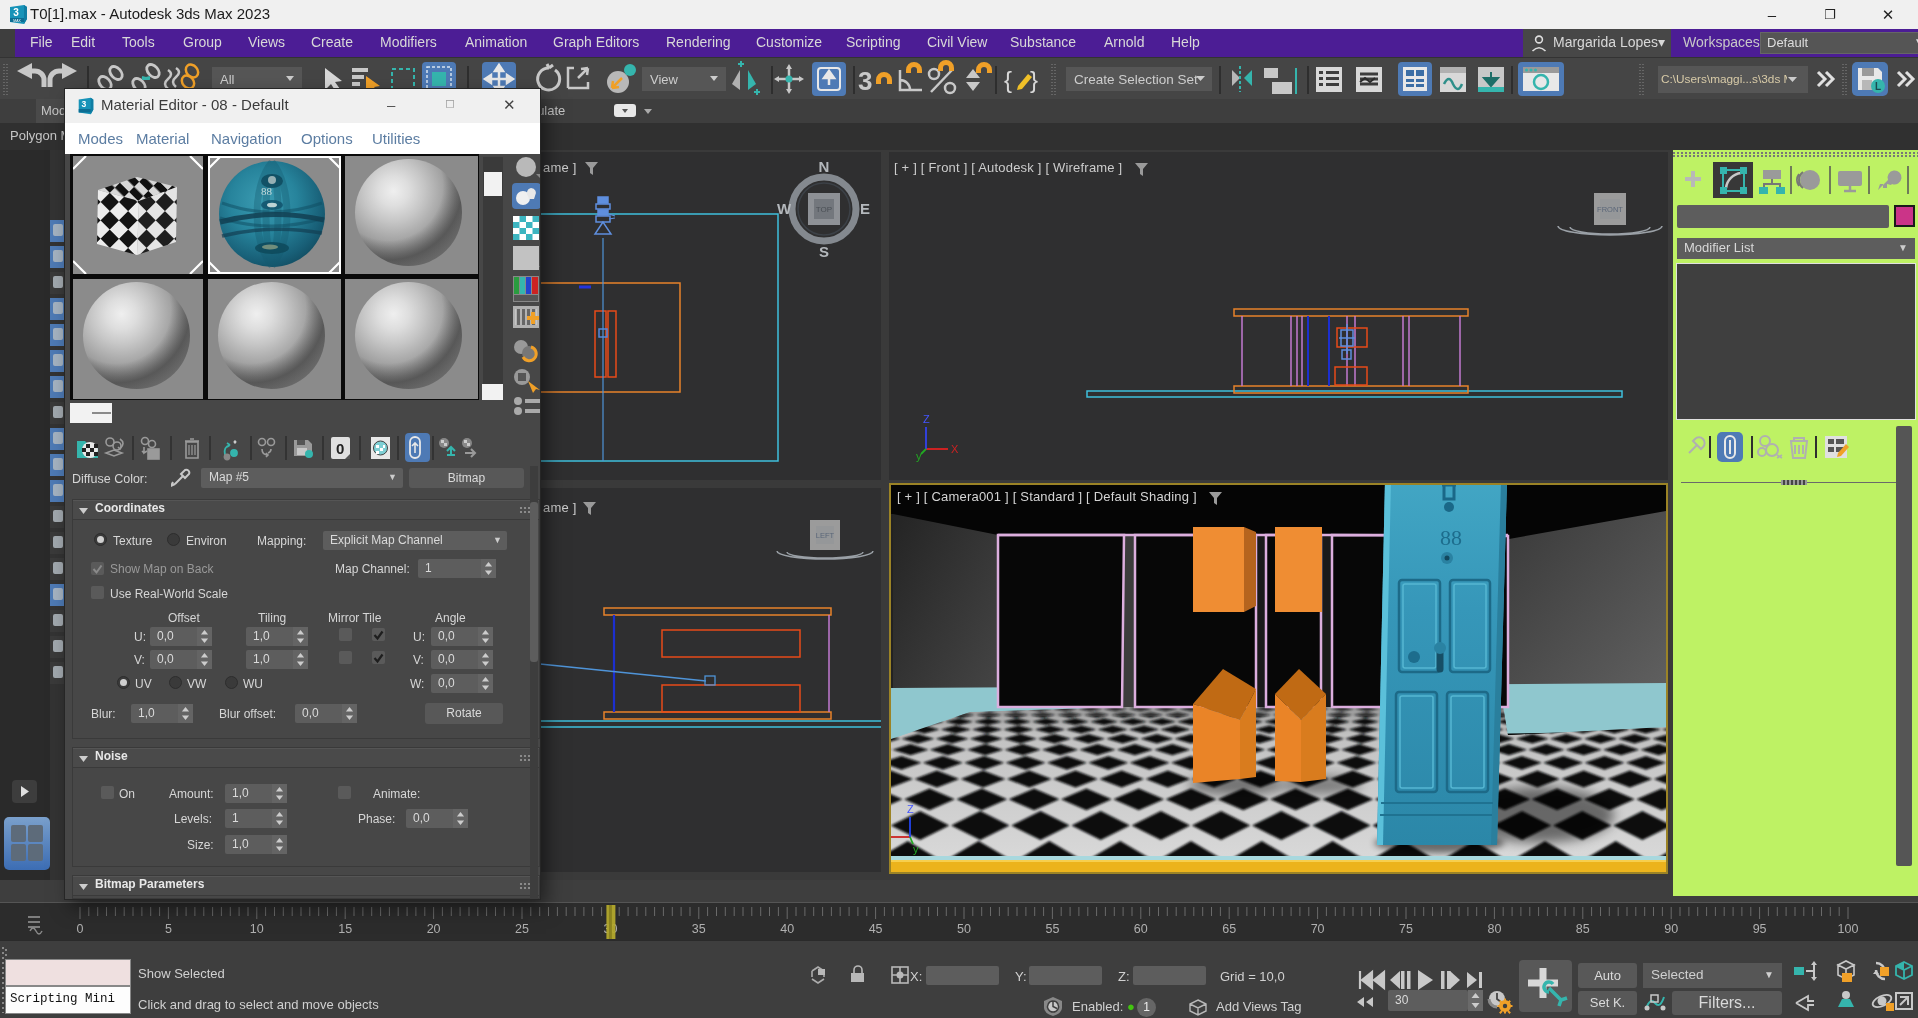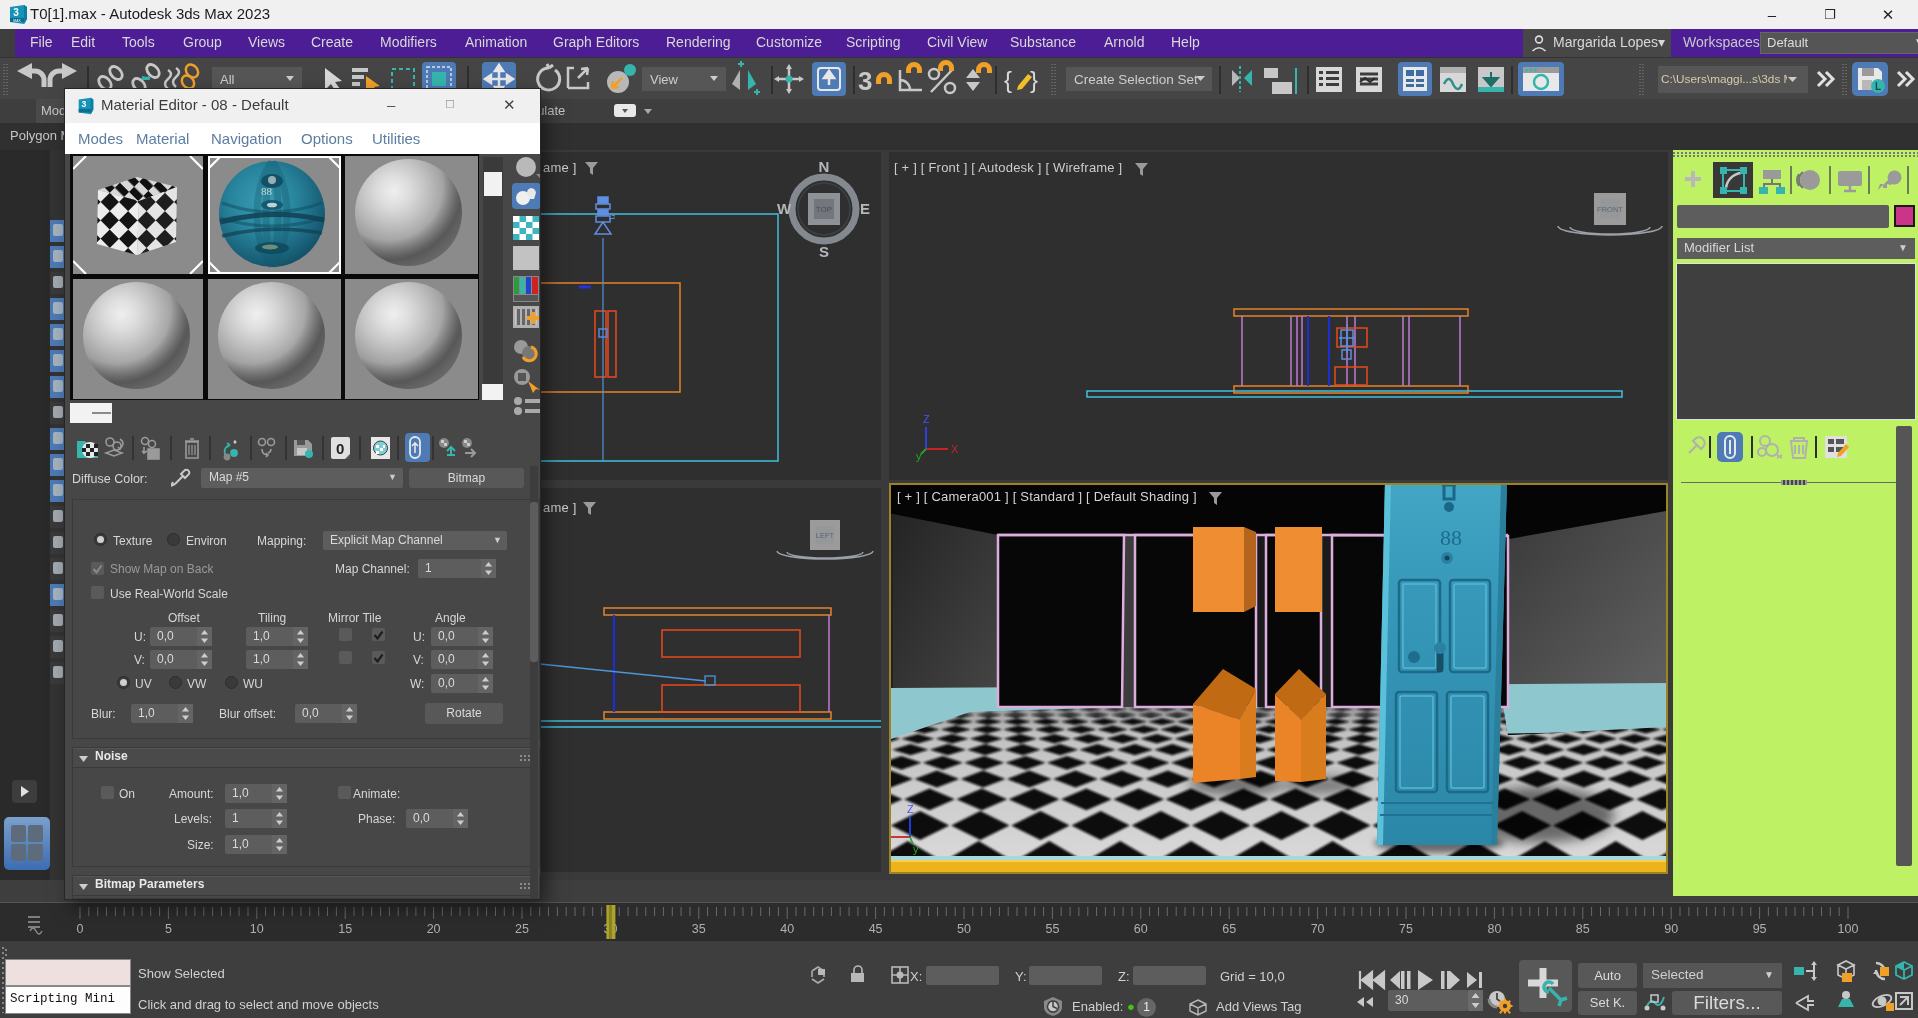--- a/index.html
+++ b/index.html
@@ -1255,21 +1255,21 @@
     </div>
     <div class="mebtn" style="left:1578px;top:22px;width:59px;height:25px;line-height:25px;font-size:13px">Auto</div>
     <div class="mebtn" style="left:1578px;top:50px;width:59px;height:24px;line-height:24px;font-size:13px">Set K.</div>
     <div class="abs" style="left:1643px;top:22px;width:139px;height:25px;background:#565656;color:#d0d0d0;font-size:13.5px;padding:4px 0 0 8px">Selected<span style="position:absolute;right:8px;top:6px;font-size:10px">▼</span></div>
     <svg class="abs" style="left:1641px;top:50px" width="28" height="24">
         <path d="M5 18 q4 -12 9 -6 q5 6 9 -6" stroke="#35b5ad" stroke-width="2" fill="none"></path>
         <rect x="10" y="4" width="7" height="7" fill="none" stroke="#c8c8c8" stroke-width="1.5"></rect>
         <circle cx="6" cy="17" r="2.5" fill="#c8c8c8"></circle>
         <circle cx="22" cy="17" r="2.5" fill="#c8c8c8"></circle>
       </svg>
-    <div class="mebtn" style="left:1672px;top:50px;width:110px;height:24px;line-height:24px;font-size:19px">Filters...</div>
+    <div class="mebtn" style="left:1672px;top:50px;width:110px;height:24px;line-height:24px;font-size:16px">Filters...</div>
     <svg class="abs" style="left:1792px;top:18px" width="126" height="58">
       <g>
         <rect x="2" y="8" width="10" height="8" fill="#35b5ad"></rect>
           <path d="M14 12 h8 M22 12 v-8 m0 8 v8" stroke="#c8c8c8" stroke-width="2"></path>
           <path d="M22 2 l-3 4 h6 z M22 22 l-3 -4 h6 z" fill="#c8c8c8"></path>
         <path d="M46 6 l8 -4 l8 4 l-8 4 z M46 6 v10 l8 4 v-10 z M62 6 v10 l-8 4 v-10 z" fill="none" stroke="#c8c8c8" stroke-width="1.6"></path>
           <rect x="50" y="14" width="10" height="9" fill="#f0a028"></rect>
         <path d="M84 4 a9 9 0 0 1 9 9 M93 20 a9 9 0 0 1 -9 -9" stroke="#c8c8c8" stroke-width="2.5" fill="none"></path>
           <path d="M93 13 l-3 -4 h6 z M84 11 l3 4 h-6 z" fill="#c8c8c8"></path>
           <rect x="88" y="8" width="9" height="9" fill="#f0a028"></rect>
@@ -1580,20 +1580,34 @@
   </svg>
 
   <span class="melabel" style="left:7px;top:318px;font-size:12.5px">Diffuse Color:</span>
   <svg class="abs" style="left:106px;top:312px" width="24" height="22">
           <path d="M4 18 l8 -8 m-2 -2 l4 -4 a3 3 0 0 1 4 4 l-4 4 z m-6 10 l-4 2 l2 -4" stroke="#c8c8c8" stroke-width="2" fill="none"></path>
         </svg>
   <div class="mefield" style="left:136px;top:314px;width:202px;height:20px;padding:2px 0 0 8px">Map #5<span style="position:absolute;right:6px;top:4px;font-size:9px;color:#ccc">▼</span></div>
   <div class="mebtn" style="left:344px;top:314px;width:115px;height:20px;line-height:20px">Bitmap</div>
 
   <div class="rollout" style="top:345px;height:240px;border:1px solid #3a3a3a">
+    <div class="rhead"><span style="margin-left:22px">Coordinates</span><svg class="abs" style="left:6px;top:6px" width="10" height="8">
+              <path d="M0 1 h9 l-4.5 6 z" fill="#ccc"></path>
+            </svg>
+      <svg class="abs" style="right:8px;top:5px" width="12" height="10">
+              <g fill="#9a9a9a">
+                <circle cx="2" cy="2" r="1.1"></circle>
+                <circle cx="6" cy="2" r="1.1"></circle>
+                <circle cx="10" cy="2" r="1.1"></circle>
+                <circle cx="2" cy="6" r="1.1"></circle>
+                <circle cx="6" cy="6" r="1.1"></circle>
+                <circle cx="10" cy="6" r="1.1"></circle>
+              </g>
+            </svg>
+    </div>
     <div class="radio on" style="left:21px;top:33px"></div>
           <span class="melabel" style="left:40px;top:34px">Texture</span>
     <div class="radio" style="left:94px;top:33px"></div>
           <span class="melabel" style="left:113px;top:34px">Environ</span>
     <span class="melabel" style="left:184px;top:34px">Mapping:</span>
     <div class="mefield" style="left:250px;top:31px;width:184px;height:19px;padding:2px 0 0 7px">Explicit Map Channel<span style="position:absolute;right:5px;top:4px;font-size:9px;color:#ccc">▼</span></div>
     <div class="chk" style="left:18px;top:62px"><svg width="13" height="13">
               <path d="M2.5 6 l3 3.5 l5 -7" stroke="#8a8a8a" stroke-width="2" fill="none"></path>
             </svg></div>
           <span class="melabel" style="left:37px;top:62px;color:#999">Show Map on Back</span>
@@ -1695,21 +1709,21 @@
     </div>
     <div class="chk" style="left:28px;top:38px"></div>
           <span class="melabel" style="left:46px;top:39px">On</span>
     <span class="melabel" style="left:96px;top:39px">Amount:</span>
     <div class="mefield" style="left:152px;top:36px;width:62px;height:19px;padding:2px 0 0 7px">1,0</div>
           <svg class="abs" style="left:199px;top:36px" width="15" height="19">
             <rect width="15" height="19" fill="#646464"></rect>
             <path d="M7.5 3 l3.6 4.4 h-7.2 z M7.5 16 l3.6 -4.4 h-7.2 z" fill="#ccc"></path>
           </svg>
     <div class="chk" style="left:265px;top:38px"></div>
-          <span class="melabel" style="left:280px;top:39px">Animate:</span>
+          <span class="melabel" style="left:300px;top:39px">Animate:</span>
     <span class="melabel" style="left:101px;top:64px">Levels:</span>
     <div class="mefield" style="left:152px;top:61px;width:62px;height:19px;padding:2px 0 0 7px">1</div>
           <svg class="abs" style="left:199px;top:61px" width="15" height="19">
             <rect width="15" height="19" fill="#646464"></rect>
             <path d="M7.5 3 l3.6 4.4 h-7.2 z M7.5 16 l3.6 -4.4 h-7.2 z" fill="#ccc"></path>
           </svg>
     <span class="melabel" style="left:285px;top:64px">Phase:</span>
     <div class="mefield" style="left:333px;top:61px;width:62px;height:19px;padding:2px 0 0 7px">0,0</div>
           <svg class="abs" style="left:380px;top:61px" width="15" height="19">
             <rect width="15" height="19" fill="#646464"></rect>

